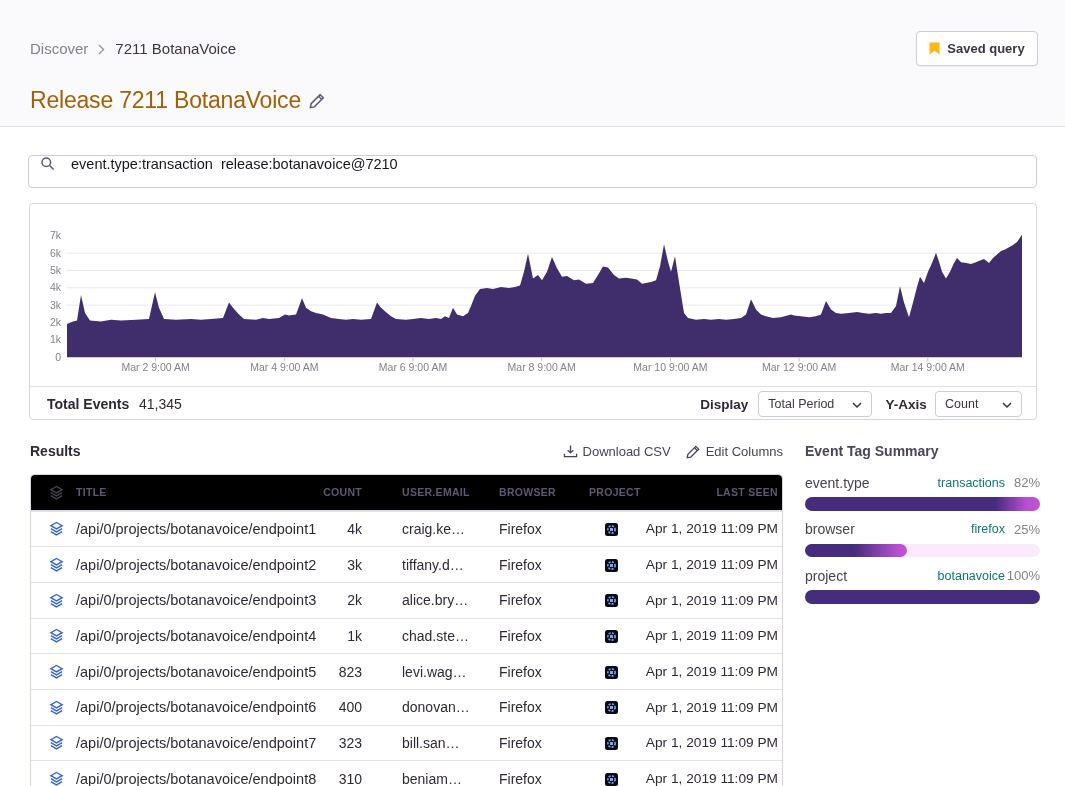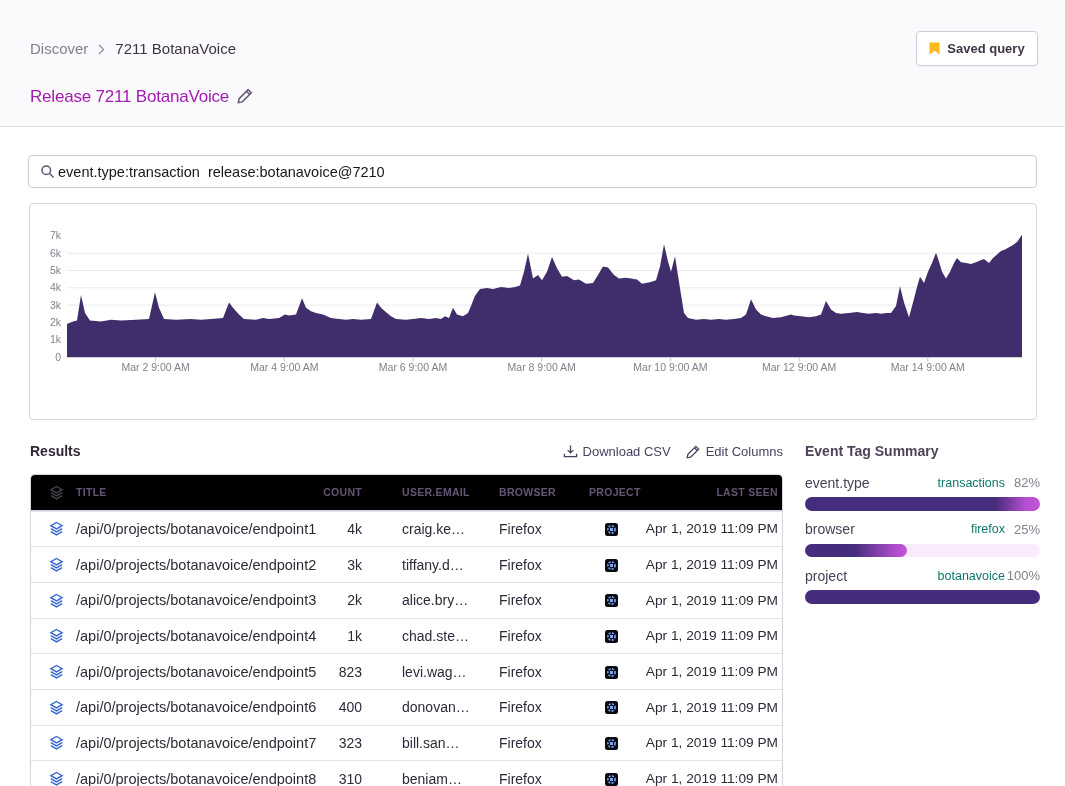--- a/index.html
+++ b/index.html
@@ -2,28 +2,28 @@
 <html><head>
 <meta charset="utf-8">
 <style>
 * { margin:0; padding:0; box-sizing:border-box; }
 html,body { width:1065px; height:786px; overflow:hidden; background:#fff;
   font-family:"Liberation Sans", sans-serif; color:#302839; }
 .hdr { position:absolute; left:0; top:0; width:1065px; height:127px;
   background:#faf9fb; border-bottom:1px solid #e2dee6; }
 .crumbs { position:absolute; left:30px; top:40px; font-size:15px; color:#3e3446; }
 .crumbs .dim { color:#847f8d; }
-.titleline { position:absolute; left:30px; top:87px; font-size:17px; color:#a21caf; letter-spacing:-0.2px; display:flex; }
+.titleline { position:absolute; left:30px; top:87px; font-size:23px; color:#a16207; letter-spacing:-0.2px; display:flex; align-items:center; }
 .savedq { position:absolute; right:27px; top:31px; height:35px; width:122px;
   background:#fff; border:1px solid #d1cad8; border-radius:4px;
   display:flex; align-items:center; justify-content:center; gap:7px;
   font-size:13px; font-weight:bold; color:#3e3446; box-shadow:0 1px 1px rgba(0,0,0,0.04);}
 .search { position:absolute; left:28px; top:155px; width:1009px; height:33px;
   border:1px solid #d1cad8; border-radius:4px; background:#fff;
-  display:flex; align-items:center; padding-left:11px; gap:3px;
+  display:flex; padding-left:11px; gap:16px;
   font-size:14.5px; color:#18161c; }
 .panel { position:absolute; left:29px; top:203px; width:1008px; height:217px;
   border:1px solid #d9d3df; border-radius:4px; background:#fff; }
 .chartft { position:absolute; left:0; top:182px; width:1006px; height:34px;
   border-top:1px solid #e2dee6; font-size:14px; }
 .chartft > * { position:absolute; top:50%; transform:translateY(-50%); }
 .chartft .sel { position:absolute; transform:none; top:3.5px; }
 .sel { height:26px; border:1px solid #d1cad8; border-radius:4px; background:#fff;
   display:flex; align-items:center; font-size:12.5px; color:#3e3446; position:relative; }
 .results-h { position:absolute; left:30px; top:443px; width:753px; display:flex; font-size:14px; align-items:center; }
@@ -106,20 +106,36 @@
     <line x1="254.3" y1="153.5" x2="254.3" y2="157.5"></line>
     <line x1="383" y1="153.5" x2="383" y2="157.5"></line>
     <line x1="511.7" y1="153.5" x2="511.7" y2="157.5"></line>
     <line x1="640.4" y1="153.5" x2="640.4" y2="157.5"></line>
     <line x1="769.1" y1="153.5" x2="769.1" y2="157.5"></line>
     <line x1="897.8" y1="153.5" x2="897.8" y2="157.5"></line>
   </g>
   <path fill="#402d6b" d="M37,153.5 L37,120.0 L43,117.5 L47,116.6 L51,90.9 L55,108.9 L60,116.6 L71,117.5 L81,115.7 L91,116.6 L106,115.7 L119,114.9 L125,88.3 L129,103.7 L134,114.9 L146,115.7 L161,114.9 L171,115.7 L181,114.9 L193,114.0 L199,98.6 L203,103.7 L209,110.6 L214,114.9 L226,115.7 L233,114.0 L239,114.9 L249,114.0 L255,110.6 L259,111.5 L266,110.6 L272,94.3 L276,103.7 L281,107.2 L286,108.9 L293,110.6 L301,114.0 L309,114.9 L316,115.7 L323,114.9 L331,115.7 L341,114.9 L347,98.6 L351,103.7 L357,108.9 L361,112.3 L366,114.9 L376,115.7 L383,114.9 L391,114.0 L399,114.9 L406,114.0 L411,114.9 L415,112.3 L419,114.0 L423,103.7 L427,110.6 L433,112.3 L438,108.9 L441,102.0 L445,91.7 L450,84.9 L457,84.0 L463,84.9 L471,83.1 L479,84.0 L485,83.1 L490,81.4 L494,67.7 L498,49.7 L503,74.6 L508,71.1 L512,76.3 L517,67.7 L522,53.1 L527,64.3 L532,72.8 L537,72.0 L544,76.3 L549,75.4 L556,79.7 L563,78.9 L568,71.1 L573,62.6 L578,63.4 L584,71.1 L589,74.6 L596,73.7 L601,74.6 L607,75.4 L612,79.7 L616,78.9 L621,78.0 L626,76.3 L630,62.6 L634,40.2 L638,57.4 L641,67.7 L645,52.3 L649,78.0 L654,108.9 L658,114.0 L666,115.7 L674,114.9 L681,115.7 L689,114.9 L696,115.7 L704,114.9 L711,114.0 L716,110.6 L721,95.2 L726,105.5 L731,110.6 L736,112.3 L743,114.0 L751,113.2 L761,110.6 L764,111.5 L771,112.3 L779,113.2 L786,112.3 L791,110.6 L796,96.9 L801,105.5 L806,108.9 L811,109.7 L819,108.9 L827,108.0 L833,108.9 L839,109.7 L846,108.9 L851,109.7 L856,108.9 L861,108.9 L866,102.0 L870,82.3 L874,98.6 L879,113.2 L883,98.6 L887,83.1 L890,72.8 L894,78.9 L898,67.7 L902,59.1 L906,48.8 L909,57.4 L912,67.7 L916,74.6 L920,67.7 L924,59.1 L927,54.0 L931,58.3 L936,59.1 L941,60.0 L946,58.3 L950,56.5 L954,55.0 L959,59.1 L963,54.0 L967,50.5 L971,47.1 L975,45.4 L979,43.3 L983,41.1 L987,38.0 L992,30.8 L992,153.5 Z"></path>
   <line x1="37" y1="153.5" x2="992" y2="153.5" stroke="#d1cad8" stroke-width="1"></line>
 </svg>
+<div class="chartft">
+  <span style="left:17px;font-weight:bold">Total Events</span>
+  <span style="left:109px">41,345</span>
+  <span style="right:287.7px;font-weight:bold;font-size:13.5px">Display</span>
+  <div class="sel" style="left:728.3px;width:113.4px;padding-left:9px">Total Period
+    <svg style="position:absolute;right:9px;top:10px" width="10" height="6" viewBox="0 0 10 6" fill="none" stroke="#3e3446" stroke-width="1.5">
+          <path d="M1 1l4 4 4-4"></path>
+        </svg>
+  </div>
+  <span style="right:109.3px;font-weight:bold;font-size:13.5px">Y-Axis</span>
+  <div class="sel" style="left:905px;width:86.7px;padding-left:9px">Count
+    <svg style="position:absolute;right:9px;top:10px" width="10" height="6" viewBox="0 0 10 6" fill="none" stroke="#3e3446" stroke-width="1.5">
+          <path d="M1 1l4 4 4-4"></path>
+        </svg>
+  </div>
+</div>
 </div>
 
 <div class="results-h">
   <span style="font-weight:bold">Results</span>
   <span style="margin-left:auto;display:flex;align-items:center;gap:5px;color:#4a4161;font-size:13px">
     <svg width="15" height="15" viewBox="0 0 16 16" fill="none" stroke="#4a4161" stroke-width="1.4">
         <path d="M8 1.5v8M5 6.5l3 3 3-3"></path>
         <path d="M1.5 10.5v3h13v-3"></path>
       </svg>
     Download CSV

